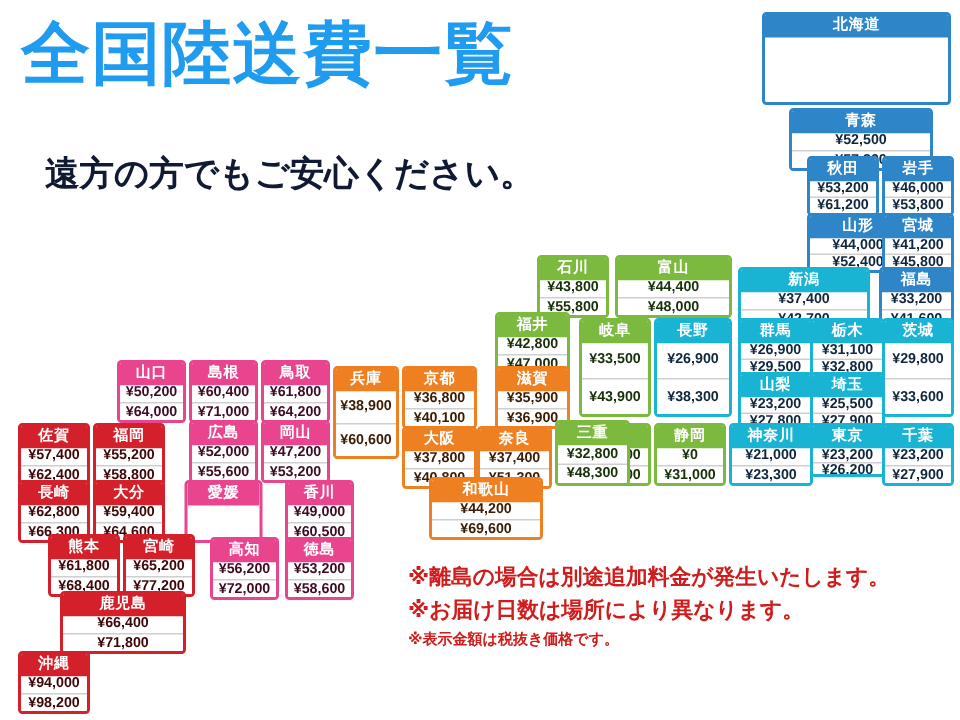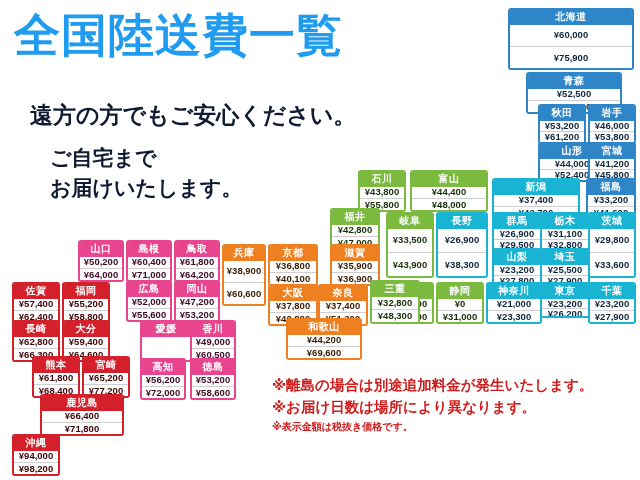--- a/index.html
+++ b/index.html
@@ -95,32 +95,24 @@
   .note-big { font-size: 14.5px; line-height: 1.55; }
   .note-small { font-size: 10px; line-height: 1.6; }
 </style>
 </head>
 <body>
 
 <div id="stage">
 
   <div class="title">全国陸送費一覧</div>
   <div class="subtitle1">遠方の方でもご安心ください。</div>
-  <div class="subtitle2">
-    <div>ご自宅まで</div>
-    <div>お届けいたします。</div>
-  </div>
 
   <div id="pref-layer">
       <div class="pref c-blue" style="left: 508px; top: 8px; width: 126px; height: 62px;">
         <div class="hd">北海道</div>
-        <div class="vals">
-          <div class="v">¥60,000</div>
-          <div class="v">¥75,900</div>
-        </div>
       </div>
       <div class="pref c-blue" style="left: 526px; top: 72px; width: 96px; height: 42px;">
         <div class="hd">青森</div>
         <div class="vals">
           <div class="v">¥52,500</div>
           <div class="v">¥57,300</div>
         </div>
       </div>
       <div class="pref c-blue" style="left: 538px; top: 104px; width: 48px; height: 40px;">
         <div class="hd">秋田</div>
@@ -353,21 +345,21 @@
           <div class="v">¥60,500</div>
         </div>
       </div>
       <div class="pref c-pink" style="left: 190px; top: 358px; width: 46px; height: 42px;">
         <div class="hd">徳島</div>
         <div class="vals">
           <div class="v">¥53,200</div>
           <div class="v">¥58,600</div>
         </div>
       </div>
-      <div class="pref c-pink" style="left: 140px; top: 320px; width: 52px; height: 42px; gap: 44px;">
+      <div class="pref c-pink" style="left: 123px; top: 320px; width: 52px; height: 42px; gap: 44px;">
         <div class="hd">愛媛</div>
         <div class="vals">
           <div class="v">¥56,200</div>
           <div class="v">¥68,400</div>
         </div>
       </div>
       <div class="pref c-pink" style="left: 140px; top: 358px; width: 46px; height: 42px;">
         <div class="hd">高知</div>
         <div class="vals">
           <div class="v">¥56,200</div>

